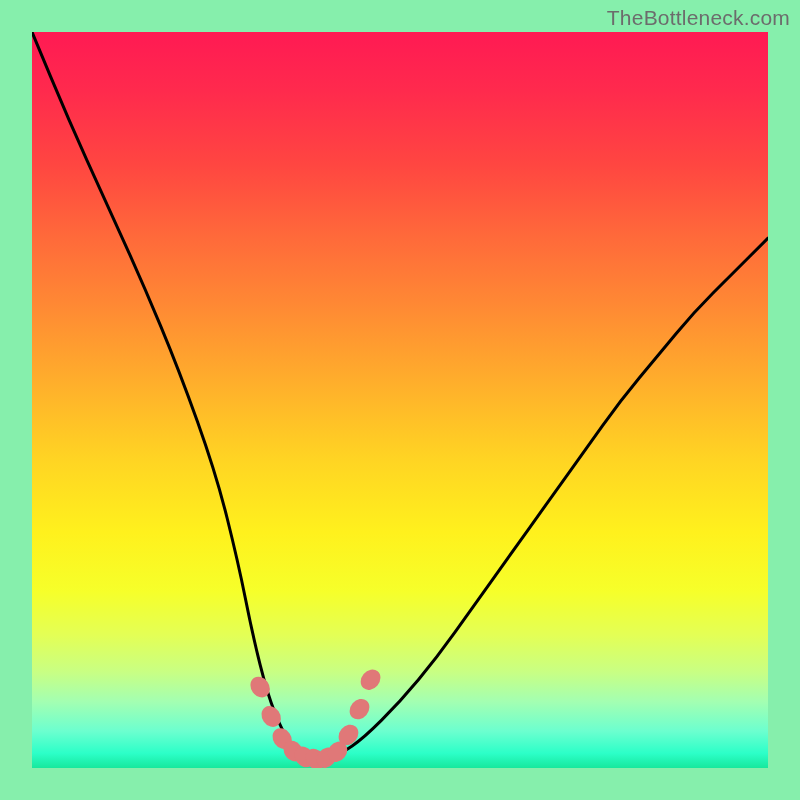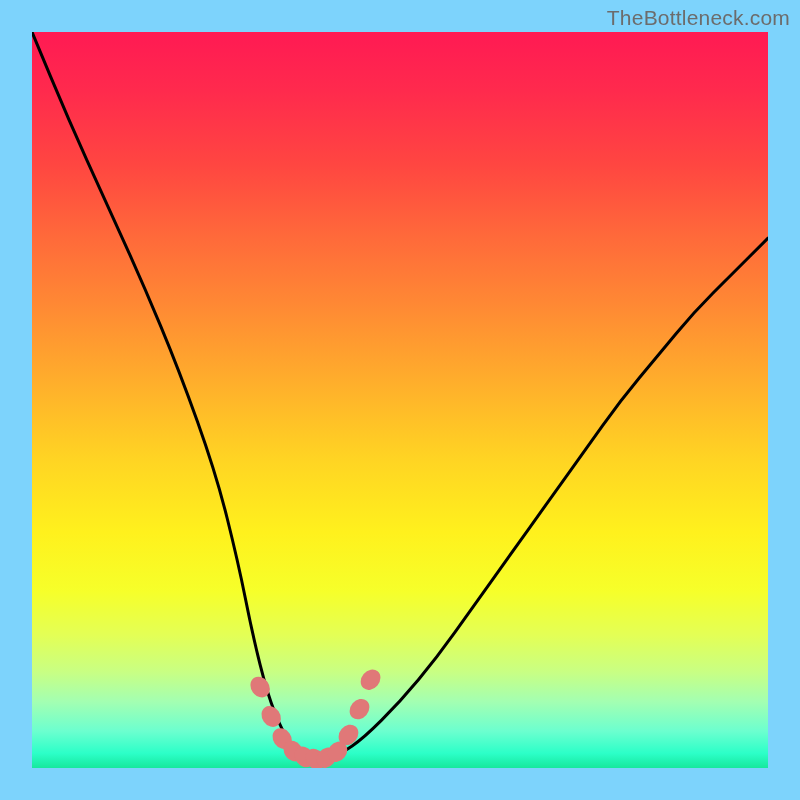--- a/index.html
+++ b/index.html
@@ -10,21 +10,21 @@
     background: #000;
     overflow: hidden;
     font-family: Arial, Helvetica, sans-serif;
   }
   .frame {
     position: absolute;
     left: 0;
     top: 0;
     width: 800px;
     height: 800px;
-    background: #7dd3fc;
+    background: #86efac;
   }
   .plot-area {
     position: absolute;
     left: 32px;
     top: 32px;
     width: 736px;
     height: 736px;
     overflow: hidden;
   }
   .gradient {

